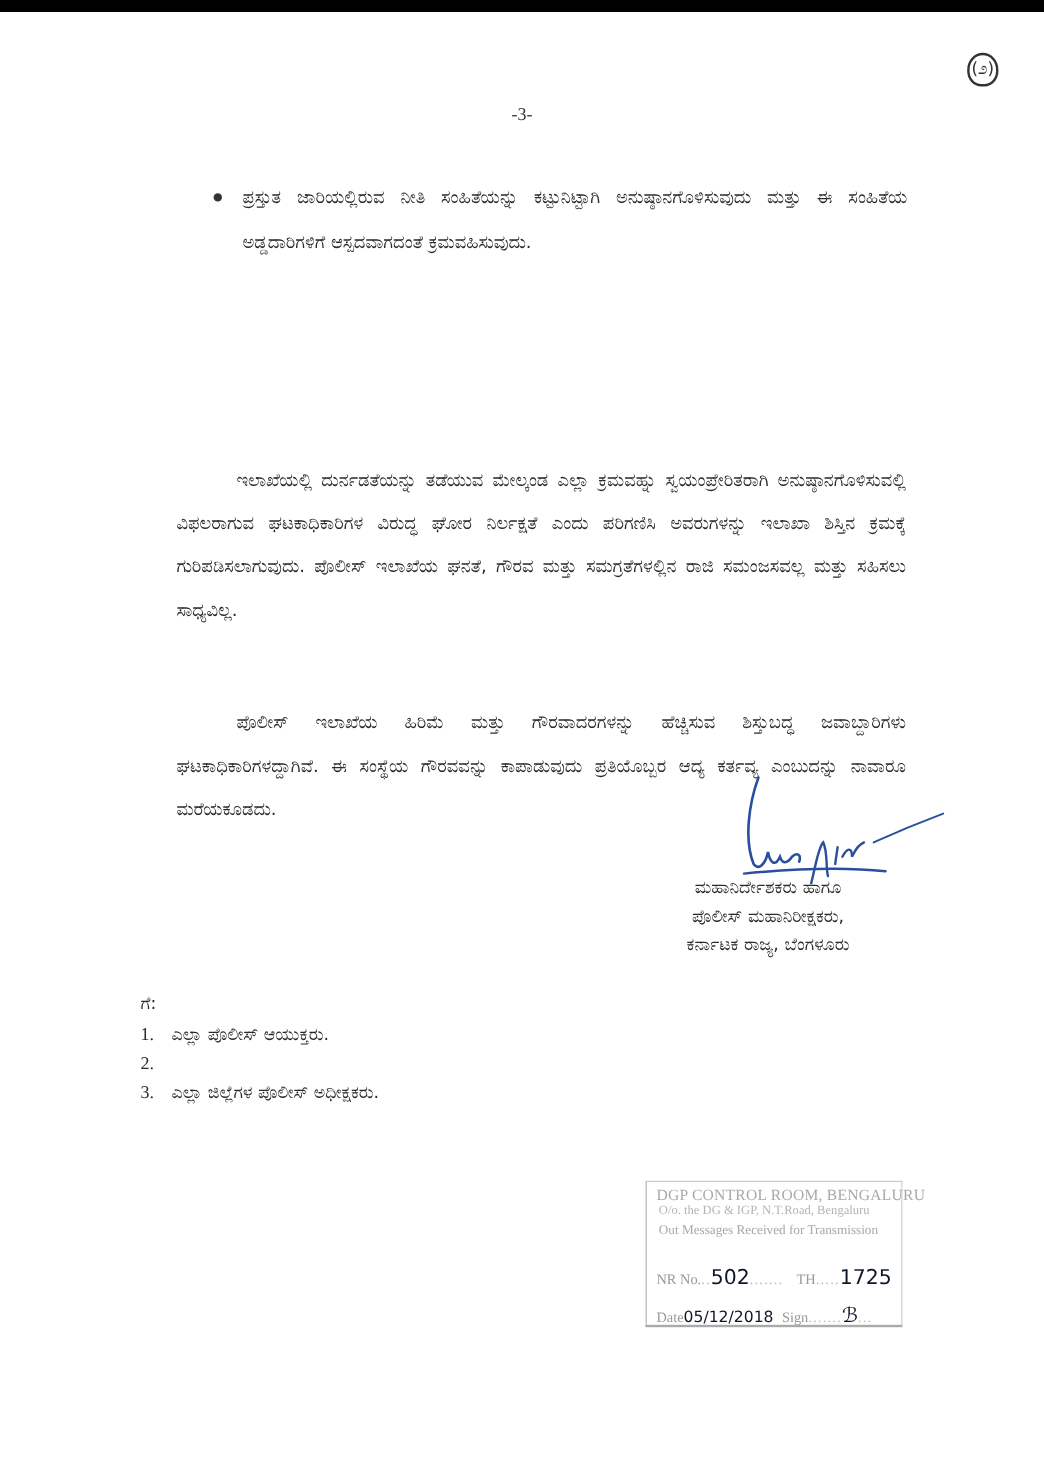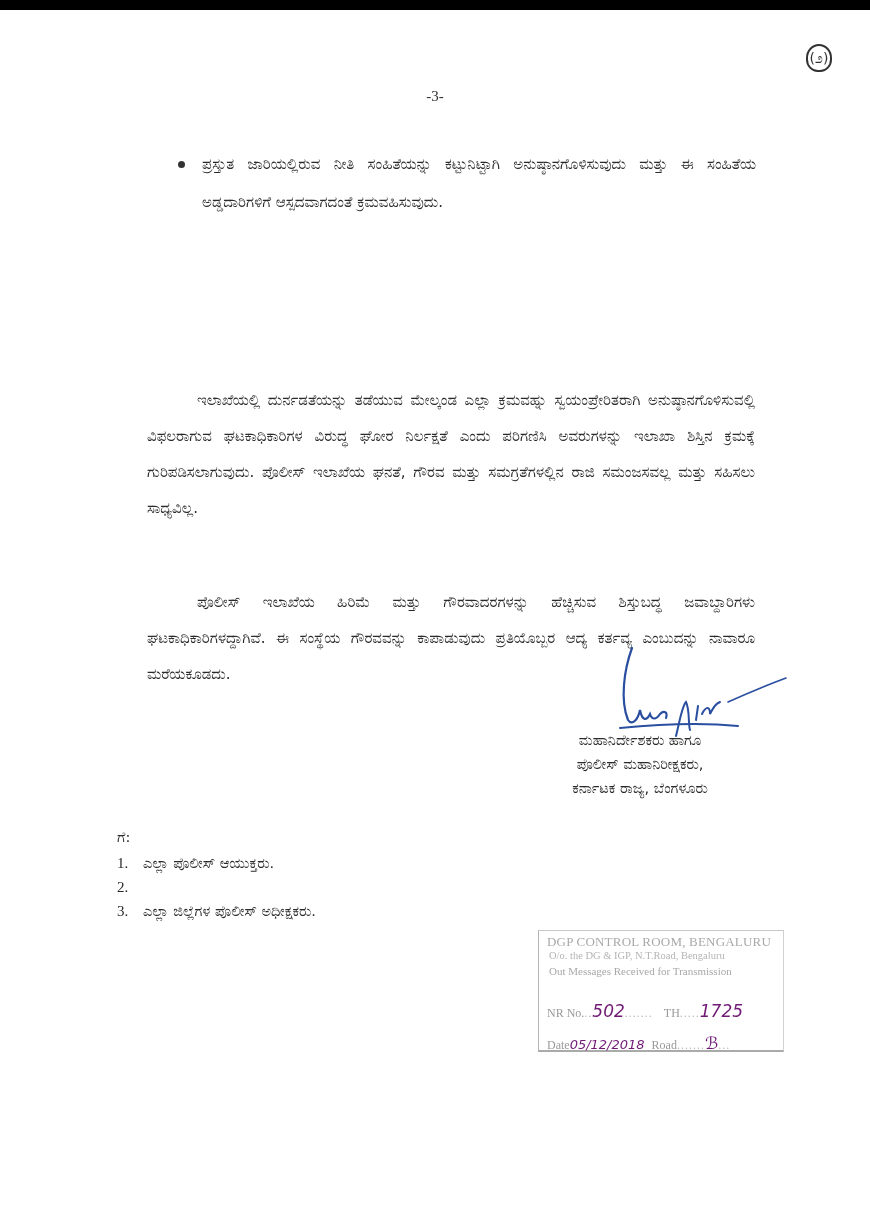--- a/index.html
+++ b/index.html
@@ -38,32 +38,32 @@
     position: absolute; left: 520px; top: 728px; width: 240px; text-align: center;
     font-size: 14.5px; line-height: 24px;
   }
   .sig-name { margin-left: -6px; }
   .signature-svg { position: absolute; left: 610px; top: 640px; }
   .to-block { position: absolute; left: 117px; top: 825px; font-size: 14.5px; line-height: 24px; }
   .to-label { margin-bottom: 2px; }
   .to-item { display: flex; }
   .to-num { width: 26px; font-family: "Liberation Serif", serif; font-size: 15px; }
   .stamp {
-    position: absolute; left: 538px; top: 930px; width: 246px; height: 122px;
+    position: absolute; left: 538px; top: 984px; width: 214px; height: 122px;
     border-left: 1.5px solid #b5b5b5; border-top: 1px solid #c8c8c8; border-bottom: 2px solid #aaa;
     border-right: 1px solid #d0d0d0;
     font-family: "Liberation Serif", serif; color: #a9a9a9; box-sizing: border-box;
   }
   .stamp-line1 { position: absolute; left: 8px; top: 3px; font-size: 13px; letter-spacing: 0.2px; white-space: nowrap; }
   .stamp-line2 { position: absolute; left: 10px; top: 19px; font-size: 10.5px; white-space: nowrap; color: #b4b4b4; }
   .stamp-line3 { position: absolute; left: 10px; top: 34px; font-size: 11px; white-space: nowrap; color: #a8a8a8; }
   .stamp-row { position: absolute; left: 8px; font-size: 12px; color: #999; white-space: nowrap; }
   .r1 { top: 70px; }
   .r2 { top: 102px; }
-  .hand { font-family: "DejaVu Sans", sans-serif; color: #701a75; font-size: 17px; font-style: italic; }
+  .hand { font-family: "DejaVu Sans", sans-serif; color: #0f172a; font-size: 17px; }
   .dots { color: #bbb; letter-spacing: 1px; }
 </style>
 </head>
 <body>
 
 <div class="top-bar"></div>
 
 <div class="page-mark">(೨)</div>
 
 <div class="page-number">-3-</div>
@@ -107,15 +107,15 @@
 <div class="stamp">
   <div class="stamp-line1">DGP CONTROL ROOM, BENGALURU</div>
   <div class="stamp-line2">O/o. the DG &amp; IGP, N.T.Road, Bengaluru</div>
   <div class="stamp-line3">Out Messages Received for Transmission</div>
   <div class="stamp-row r1">
     <span>NR No.</span><span class="dots">..</span><span class="hand">502</span><span class="dots">.......</span>
     <span style="margin-left:8px;">TH</span><span class="dots">.....</span><span class="hand">1725</span>
   </div>
   <div class="stamp-row r2">
     <span>Date</span><span class="hand" style="font-size:13px;">05/12/2018</span>
-    <span style="margin-left:4px;">Road</span><span class="dots">.......</span><span class="hand">ℬ</span><span class="dots">...</span>
+    <span style="margin-left:4px;">Sign</span><span class="dots">.......</span><span class="hand">ℬ</span><span class="dots">...</span>
   </div>
 </div>
 
 </body></html>

